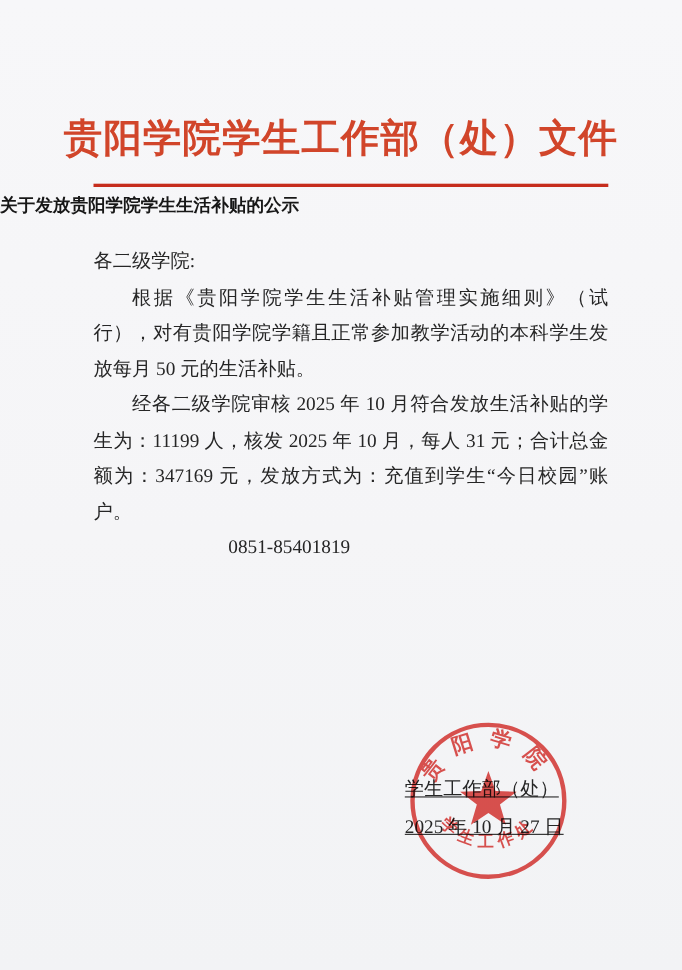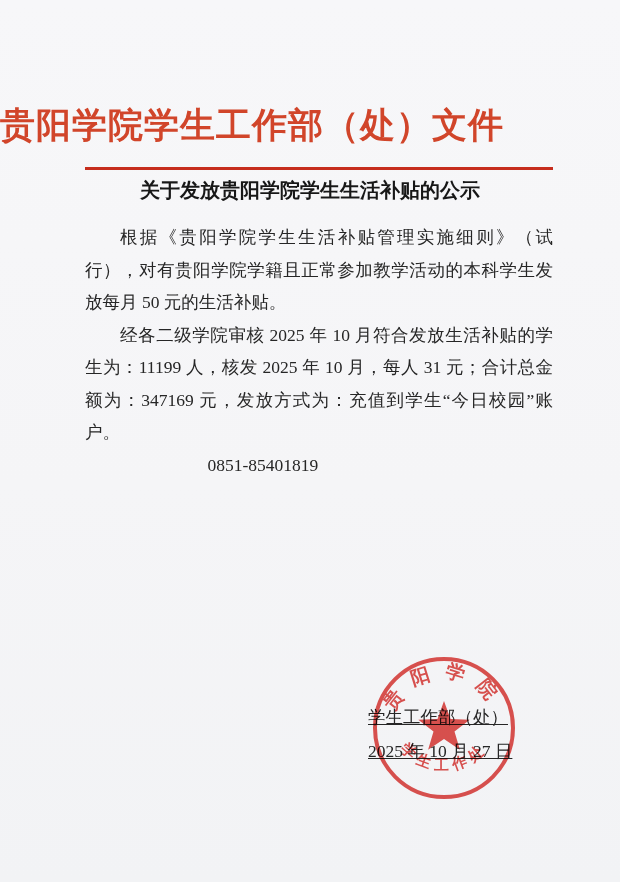--- a/index.html
+++ b/index.html
@@ -12,41 +12,41 @@
     background: linear-gradient(180deg, #f7f7f9 0%, #f5f5f7 55%, #f2f3f5 100%);
     overflow: hidden;
     font-family: "Liberation Serif", "DejaVu Serif", serif;
     color: #262626;
   }
   .doc-title {
     position: absolute;
     top: 102px;
     left: 0;
     width: 100%;
-    text-align: left;
+    text-align: center;
     font-size: 35px;
     font-weight: bold;
     letter-spacing: 1px;
     color: #d1452a;
   }
   .red-rule {
     position: absolute;
     top: 167px;
     left: 85px;
     width: 468px;
     height: 3px;
     background: #c62d1d;
   }
   .doc-subject {
     position: absolute;
     top: 177px;
     left: 0;
     width: 100%;
-    text-align: center;
-    font-size: 20px;
+    text-align: left;
+    font-size: 16px;
     font-weight: bold;
     color: #171717;
   }
   .doc-body {
     position: absolute;
     top: 221px;
     left: 85px;
     width: 468px;
     font-size: 17.5px;
     line-height: 32.5px;
@@ -84,20 +84,21 @@
 
 <div class="page">
 
   <div class="doc-title">贵阳学院学生工作部（处）文件</div>
 
   <div class="red-rule"></div>
 
   <div class="doc-subject">关于发放贵阳学院学生生活补贴的公示</div>
 
   <div class="doc-body">
+    <p>各二级学院:</p>
     <p class="indent">根据《贵阳学院学生生活补贴管理实施细则》（试行），对有贵阳学院学籍且正常参加教学活动的本科学生发放每月 50 元的生活补贴。</p>
     <p class="indent">经各二级学院审核 2025 年 10 月符合发放生活补贴的学生为：11199 人，核发 2025 年 10 月，每人 31 元；合计总金额为：347169 元，发放方式为：充值到学生“今日校园”账户。</p>
     <p class="hotline-line2"><span>0851-85401819</span></p>
   </div>
 
   <div class="signature">
     <div>学生工作部（处）</div>
     <div>2025 年 10 月 27 日</div>
   </div>
 

